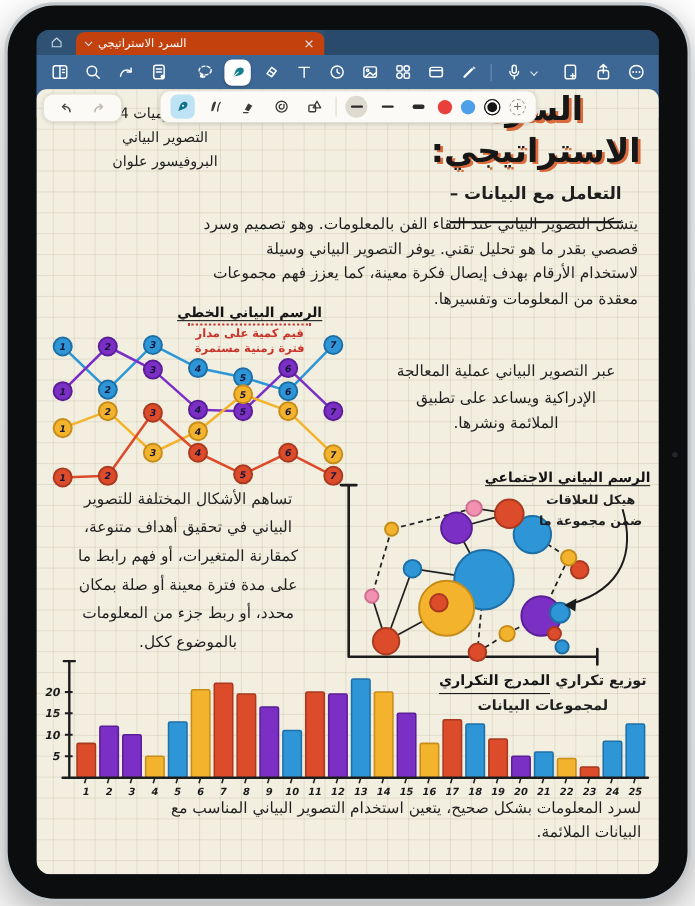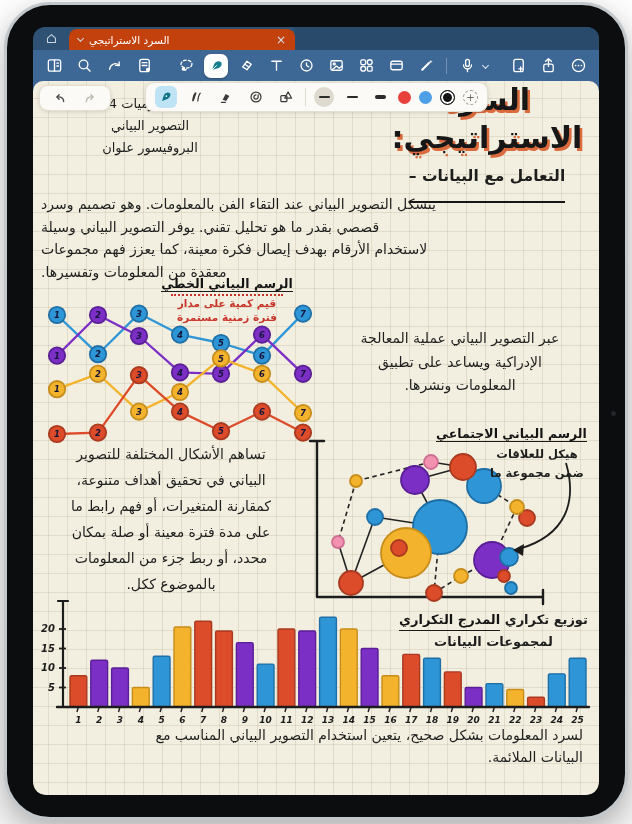--- a/index.html
+++ b/index.html
@@ -54,28 +54,28 @@
   .th-line{display:block;width:11px;background:#2b2b2b;border-radius:2px;}
   .dot{width:13px;height:13px;border-radius:50%;}
   .dot-sel{width:15px;height:15px;box-shadow:inset 0 0 0 2px #fff;border:1.5px solid #111;}
   .dot-add{width:15px;height:15px;border:1.3px dashed #9A958A;border-radius:50%;color:#6b675e;font-size:10px;display:flex;align-items:center;justify-content:center;background:transparent;}
   
   .hw{position:absolute;color:#1E1E1E;z-index:5;}
   #hdr{left:22px;top:12px;width:190px;text-align:center;font-size:13px;line-height:22px;}
   #title{right:2px;top:0;width:220px;text-align:center;font-weight:bold;}
   .t-big{font-size:30px;line-height:38px;letter-spacing:-1px;color:#171717;text-shadow:2.5px 2.5px 0 #DB6B3C;}
   #subtitle{display:inline-block;font-size:15.5px;font-weight:bold;border-bottom:2.5px solid #171717;padding-bottom:16px;margin-top:10px;}
-  #intro{right:2px;left:8px;top:112px;text-align:left;font-size:14px;line-height:22.5px;}
+  #intro{right:19px;left:8px;top:112px;text-align:right;font-size:14px;line-height:22.5px;}
   #line-label{left:108px;top:192px;width:172px;text-align:center;z-index:6;}
   .chart-h{display:inline-block;font-size:12.5px;font-weight:bold;border-bottom:1.5px solid #1b1b1b;color:#141414;}
   .dotline{width:112px;border-top:2px dotted #C9342A;margin:2px auto 1px;}
   .red-cap{color:#C9342A;font-size:10.5px;font-weight:bold;line-height:13.5px;}
   #sec-head{right:4px;top:214px;width:268px;text-align:center;font-size:18px;font-weight:bold;color:#141414;}
   #sec-par{right:6px;top:246px;width:266px;text-align:center;font-size:14px;line-height:23.5px;}
-  #bubble-label{right:3px;top:342px;width:160px;text-align:left;}
+  #bubble-label{right:3px;top:342px;width:160px;text-align:center;}
   #bubble-ann{right:2px;top:364px;width:120px;text-align:center;font-size:11.5px;line-height:19px;font-weight:bold;}
   #left-par{left:2px;top:360px;width:272px;text-align:center;font-size:14px;line-height:26px;}
   #hist-label{right:3px;top:528px;width:205px;text-align:center;font-size:13px;font-weight:bold;line-height:21px;}
   #footer{left:8px;right:16px;top:644px;text-align:right;font-size:14px;line-height:21.5px;}
   .chart-svg{position:absolute;direction:ltr;z-index:4;}
   #line-chart{left:6px;top:218px;width:282px;height:152px;}
   #bubble-chart{left:270px;top:354px;width:294px;height:172px;}
   #hist-chart{left:4px;top:506px;width:558px;height:146px;}
 </style>
 </head>
@@ -375,21 +375,21 @@
               <text x="182" y="135.39999999999998" text-anchor="middle" font-size="8.5" font-style="italic" font-weight="bold" fill="#15153a">5</text>
               <circle cx="223" cy="112.6" r="8.2" fill="#DC4B2A" stroke="#A93A20" stroke-width="1.8"></circle>
               <text x="223" y="115.8" text-anchor="middle" font-size="8.5" font-style="italic" font-weight="bold" fill="#15153a">6</text>
               <circle cx="264" cy="133.6" r="8.2" fill="#DC4B2A" stroke="#A93A20" stroke-width="1.8"></circle>
               <text x="264" y="136.79999999999998" text-anchor="middle" font-size="8.5" font-style="italic" font-weight="bold" fill="#15153a">7</text>
             </svg>
 
           <div class="hw" id="sec-par">
               <div>عبر التصوير البياني عملية المعالجة</div>
               <div>الإدراكية ويساعد على تطبيق</div>
-              <div>المعلومات ونشرها.</div>
+              <div>الملائمة ونشرها.</div>
             </div>
 
           <div class="hw" id="bubble-label">
             <span class="chart-h">الرسم البياني الاجتماعي</span>
           </div>
           <div class="hw" id="bubble-ann">
               <div>هيكل للعلاقات</div>
               <div>ضمن مجموعة ما</div>
             </div>
 

